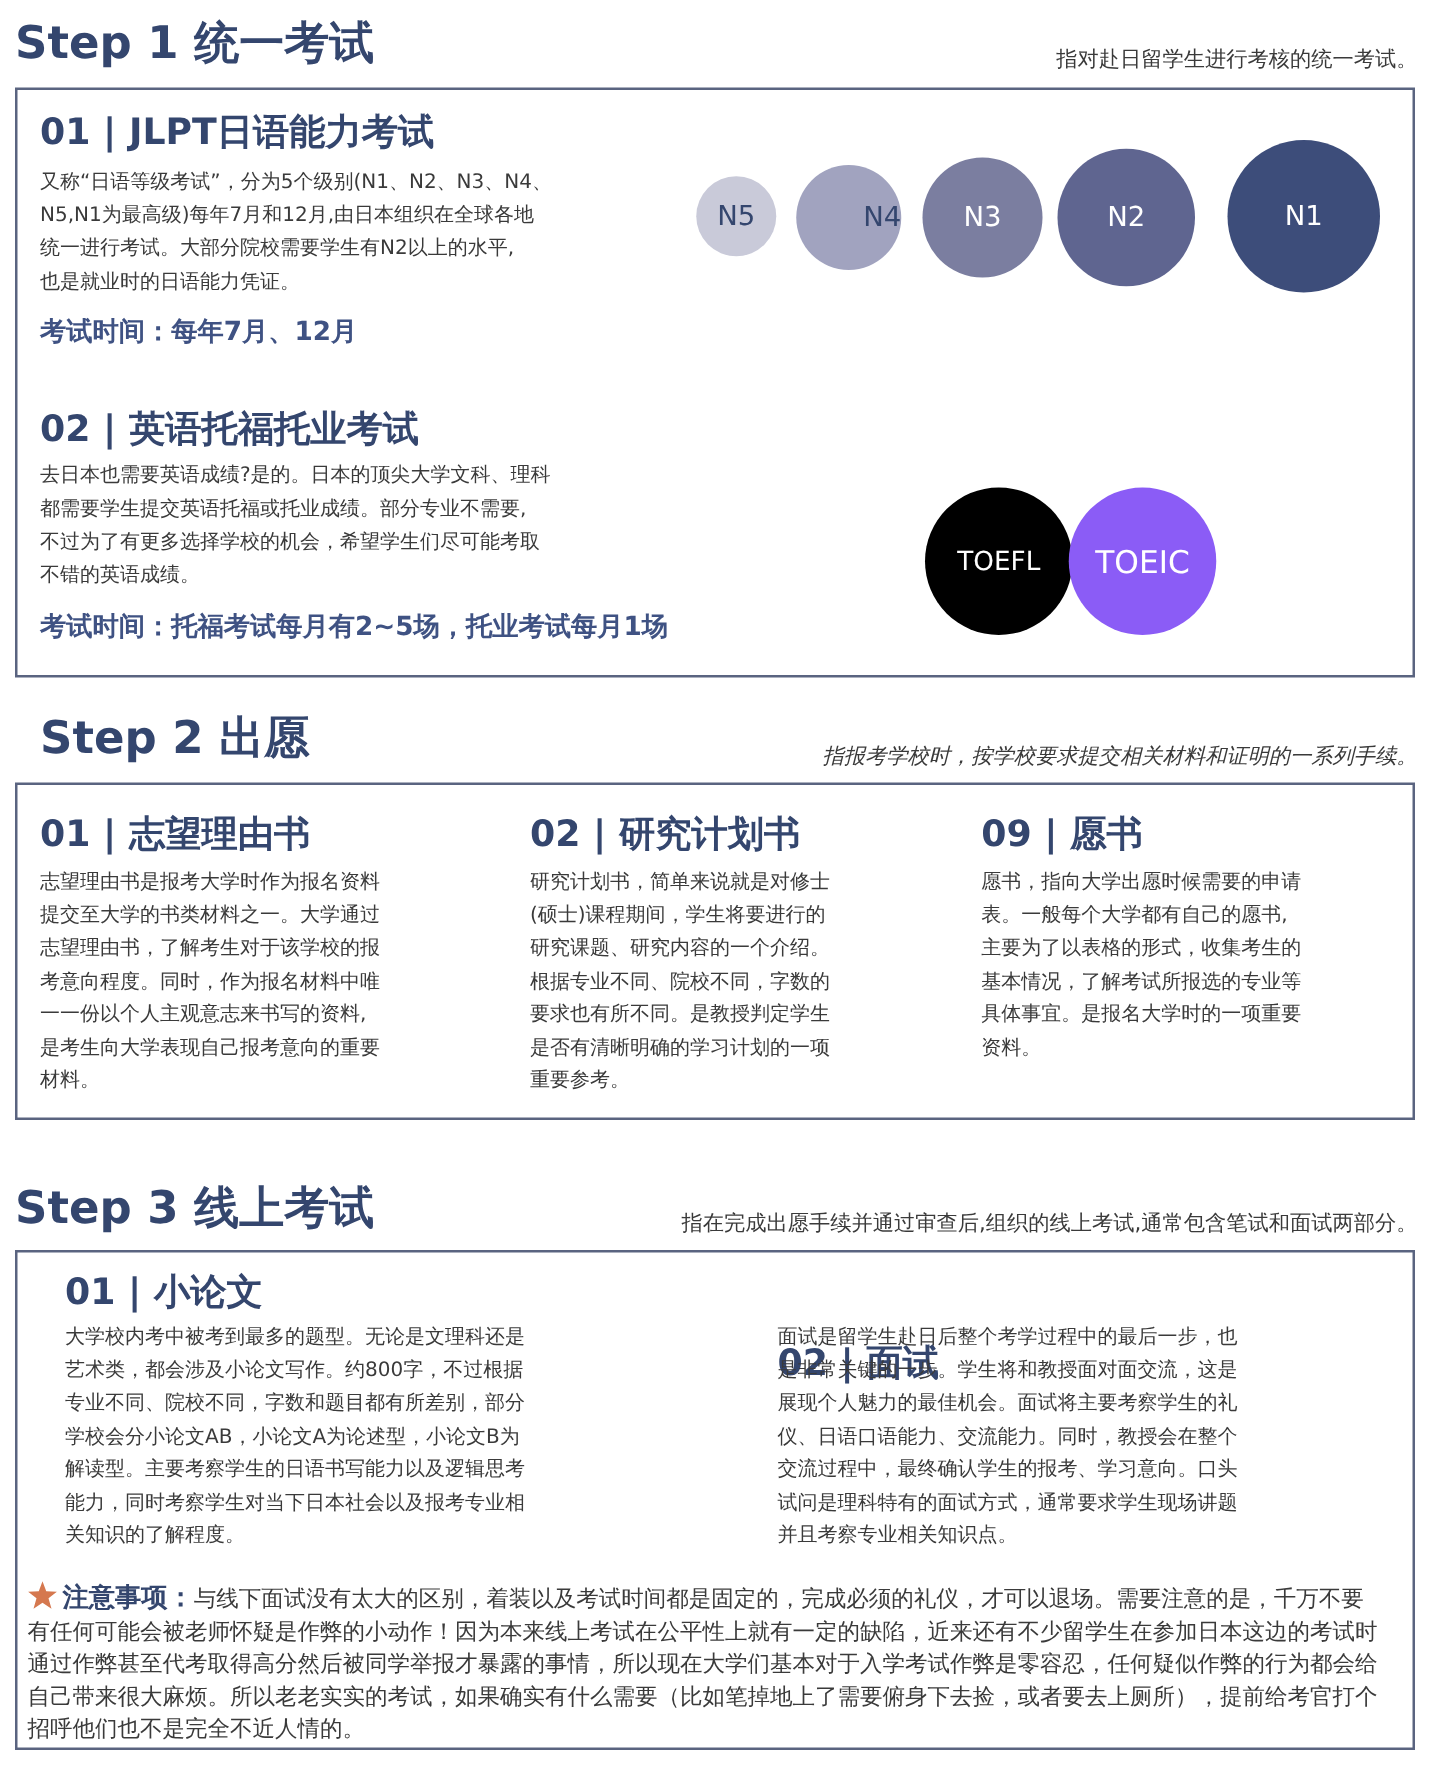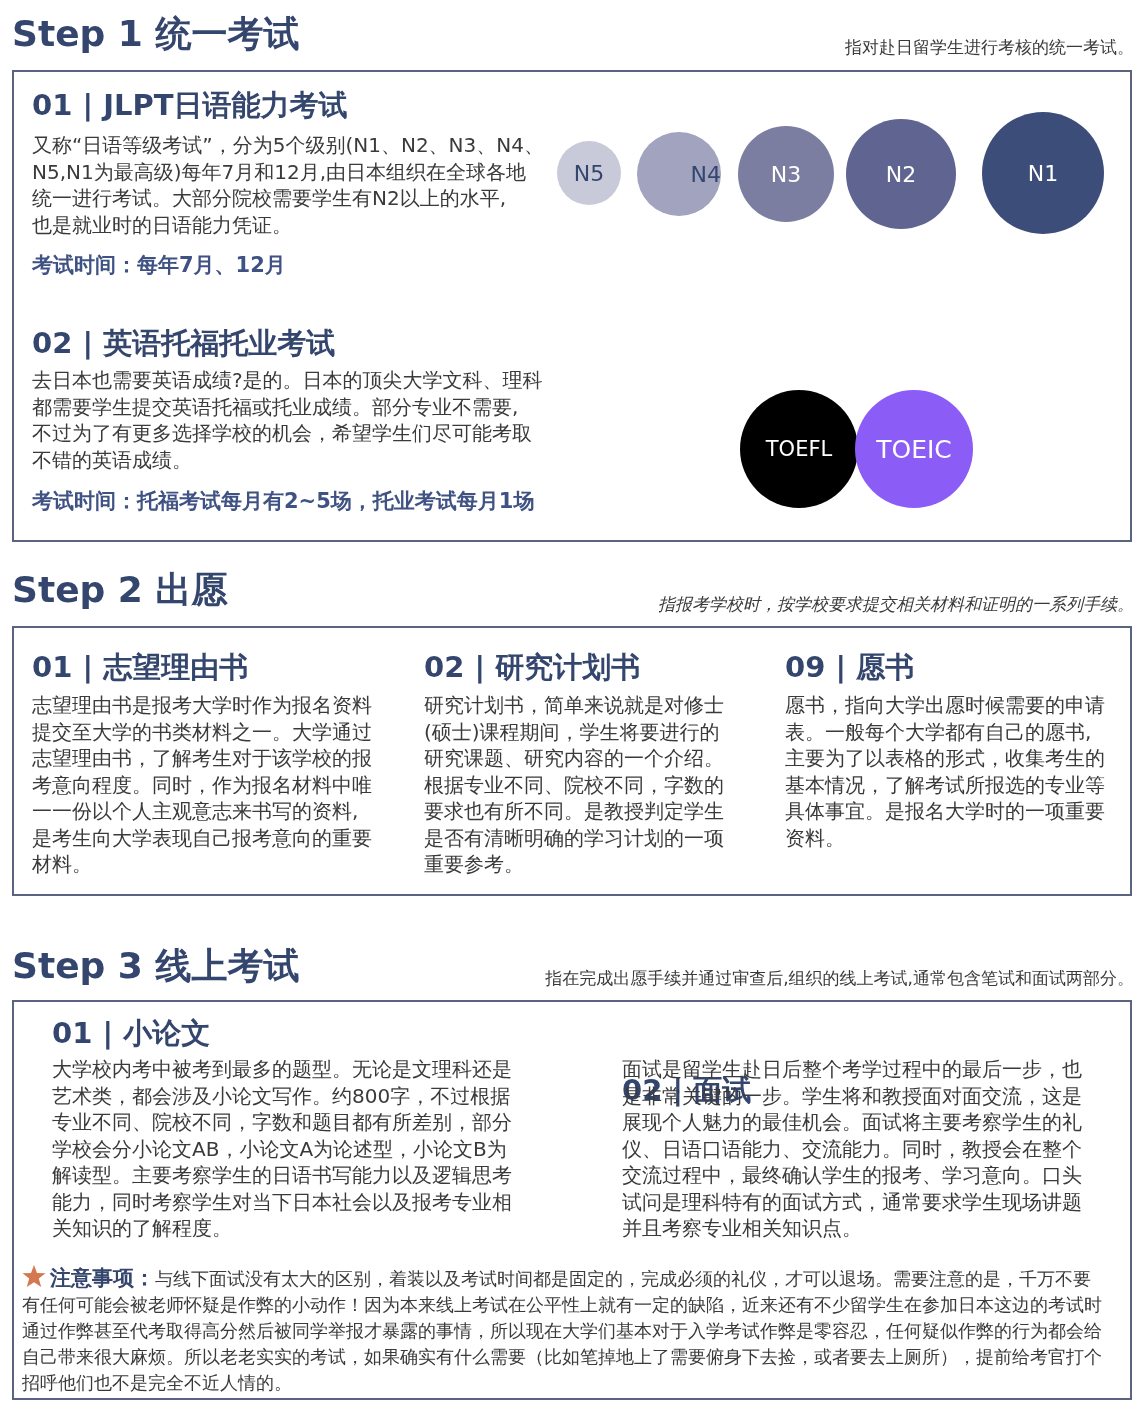--- a/index.html
+++ b/index.html
@@ -2,21 +2,21 @@
 <html><head>
 <meta charset="utf-8">
 <style>
   html, body { margin:0; padding:0; background:#ffffff; }
   body { width:1146px; height:1412px; position:relative; overflow:hidden;
          font-family:"DejaVu Sans","Liberation Sans",sans-serif; color:#3a3a3a; }
   .step-title { position:absolute; left:12px; font-size:36px; font-weight:bold; color:#34466e; letter-spacing:0px; white-space:nowrap; }
   .step-sub { position:absolute; right:12px; font-size:17px; color:#3a3a3a; white-space:nowrap; }
   .box { position:absolute; left:12px; width:1120px; border:2px solid #5a6480; box-sizing:border-box; }
   .h { position:absolute; font-size:29px; font-weight:bold; color:#34466e; white-space:nowrap; }
-  .p { position:absolute; font-size:20px; line-height:26.5px; color:#3a3a3a; white-space:pre-line; }
+  .p { position:absolute; font-size:16px; line-height:26.5px; color:#3a3a3a; white-space:pre-line; }
   .time { position:absolute; font-size:21px; font-weight:bold; color:#3f5283; white-space:nowrap; }
   .circle { position:absolute; border-radius:50%; display:flex; align-items:center; justify-content:center;
             font-size:22px; font-family:"DejaVu Sans", sans-serif; }
   .note { position:absolute; left:22px; top:1264px; width:1080px; font-size:18px; line-height:26px; color:#3a3a3a; }
   .note-label { font-size:21px; font-weight:bold; color:#34466e; }
   .star { display:inline-block; width:24px; height:24px; vertical-align:-3px; margin-right:4px; }
 </style>
 </head>
 <body>
 
@@ -54,21 +54,21 @@
 不错的英语成绩。</div>
 <div class="time" style="left:32px; top:487px;">考试时间：托福考试每月有2~5场，托业考试每月1场</div>
 
 <div class="circle" style="left:740px; top:390px; width:118px; height:118px; background:#000000; color:#ffffff; font-size:21px;">
     <span>TOEFL</span>
   </div>
 <div class="circle" style="left:855px; top:390px; width:118px; height:118px; background:#8b5cf6; color:#ffffff; font-size:25px;">
     <span>TOEIC</span>
   </div>
 
-<div class="step-title" style="top:566px;">Step 2  出愿</div>
+<div class="step-title" style="top:566px;margin-left:20px;">Step 2  出愿</div>
 <div class="step-sub" style="top:593px;font-style:italic;">指报考学校时，按学校要求提交相关材料和证明的一系列手续。</div>
 <div class="box" style="top:626px; height:270px;"></div>
 
 <div class="h" style="left:32px; top:648px;">01 | 志望理由书</div>
 <div class="p" style="left:32px; top:692px; width:360px;">志望理由书是报考大学时作为报名资料
 提交至大学的书类材料之一。大学通过
 志望理由书，了解考生对于该学校的报
 考意向程度。同时，作为报名材料中唯
 一一份以个人主观意志来书写的资料,
 是考生向大学表现自己报考意向的重要

